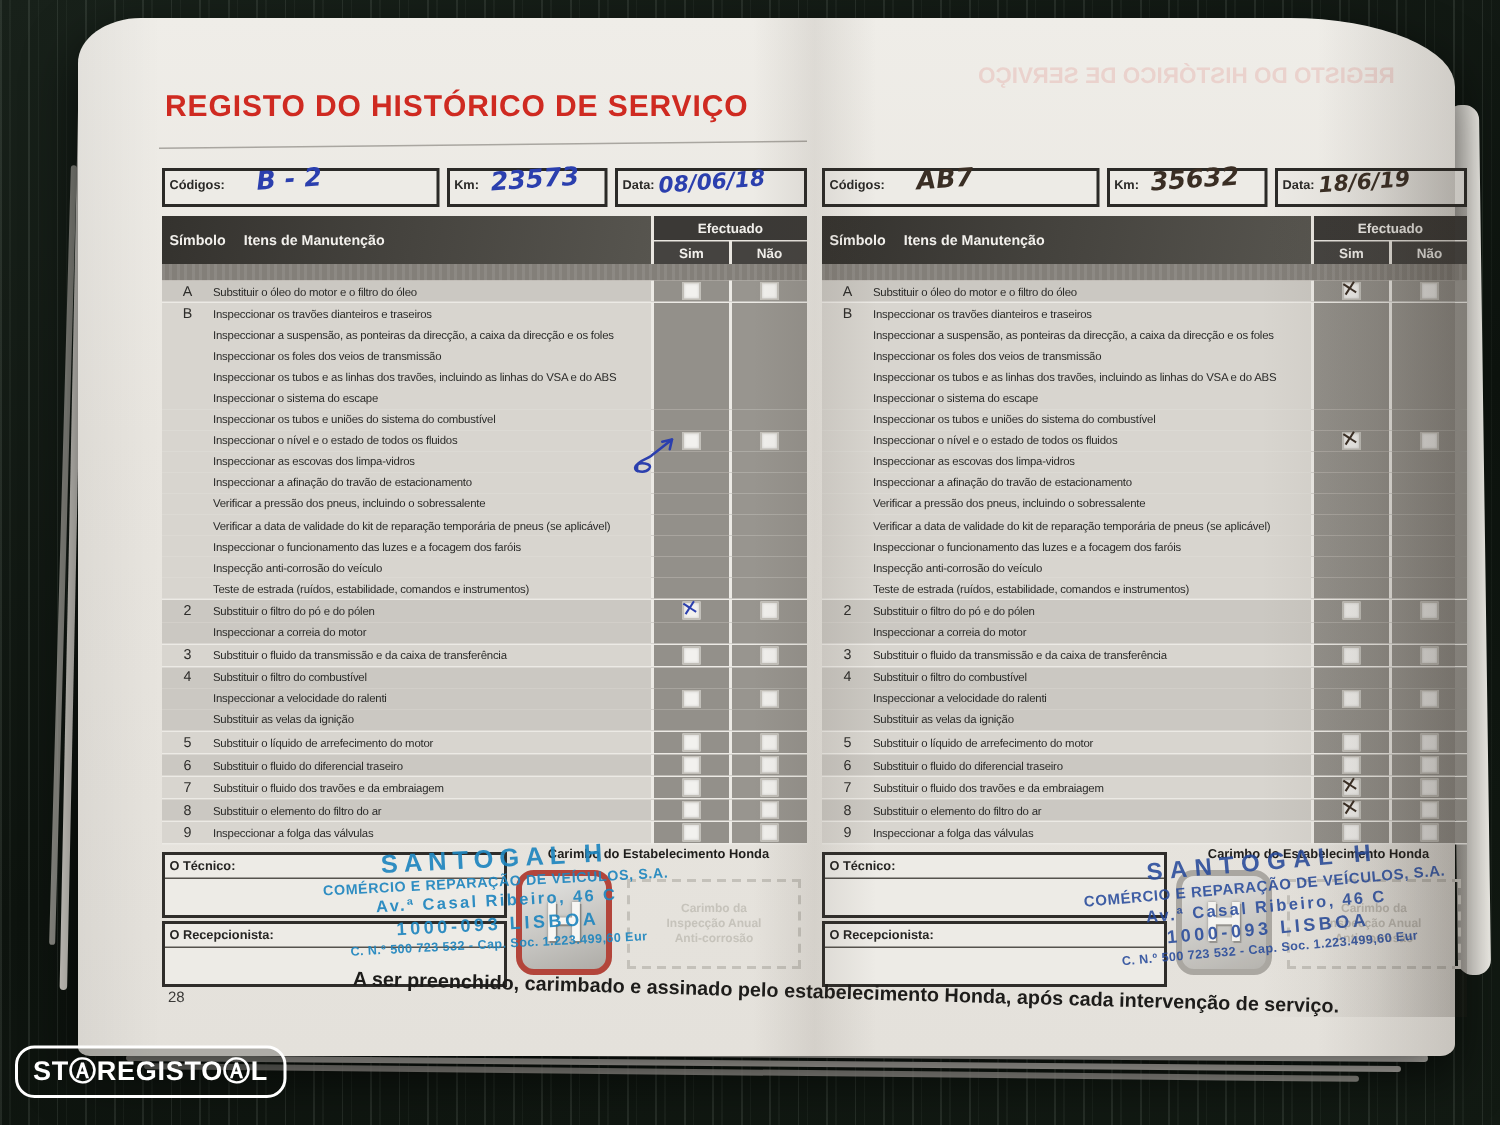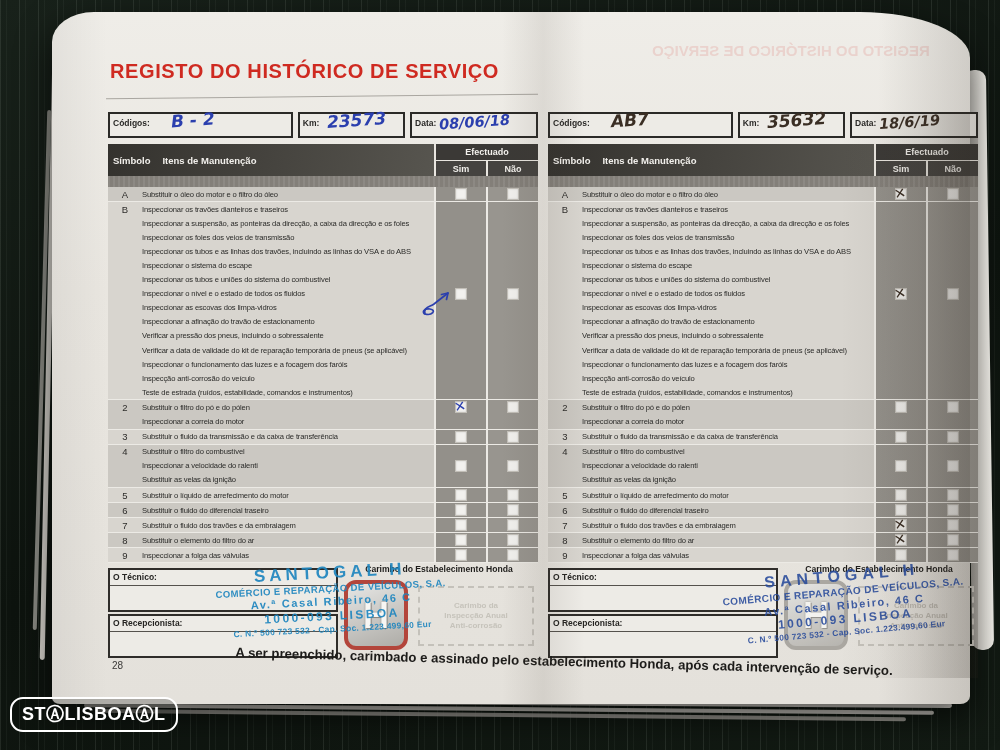--- a/index.html
+++ b/index.html
@@ -684,13 +684,13 @@
         <div class="s5">C. N.º 500 723 532 - Cap. Soc. 1.223.499,60 Eur</div>
       </div>
 
     </div>
   </section>
 
   <div class="pagenum">28</div>
   <div class="footnote">A ser preenchido, carimbado e assinado pelo estabelecimento Honda, após cada intervenção de serviço.</div>
 </div>
 
-<div class="watermark">STⒶLISBOAⒶL</div>
+<div class="watermark">STⒶREGISTOⒶL</div>
 
 </body></html>

